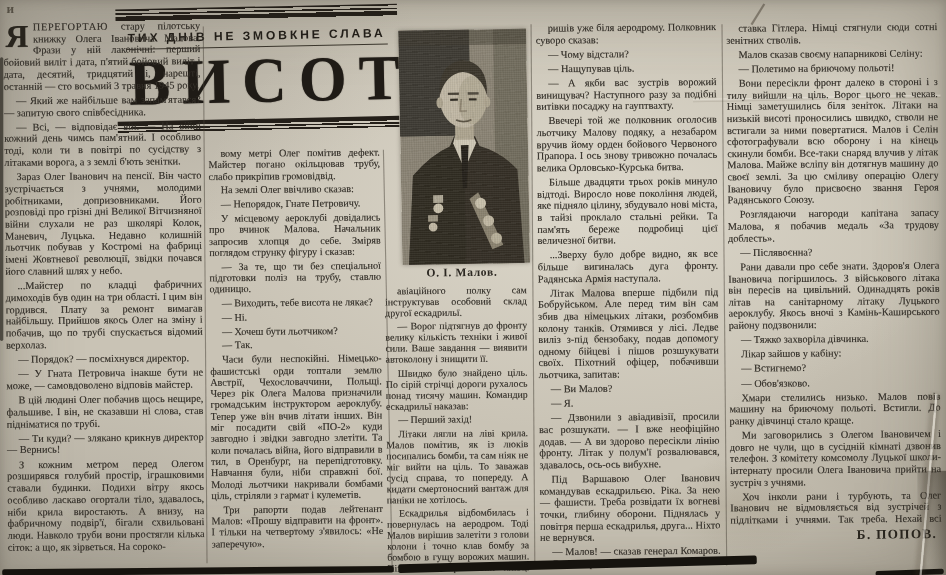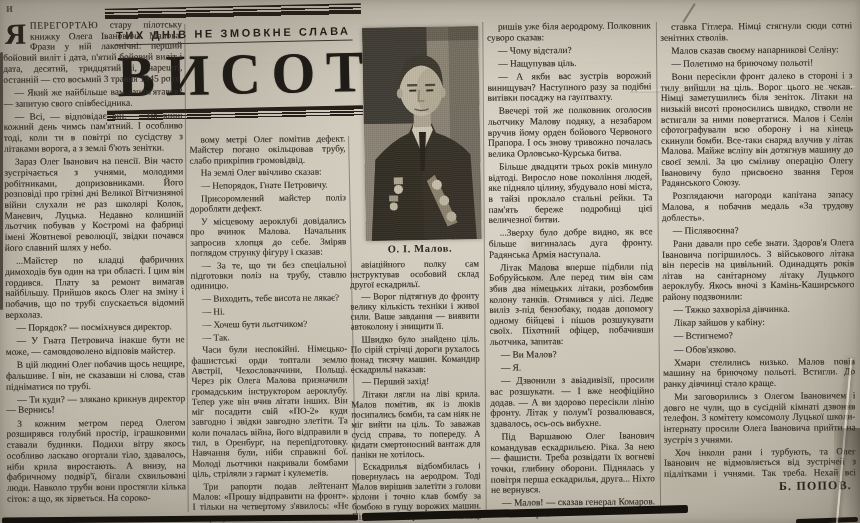--- a/index.html
+++ b/index.html
@@ -170,21 +170,20 @@
         <p class="para">— У Гната Петровича інакше бути не може, — самовдоволено відповів майстер.</p>
         <p class="para">В цій людині Олег побачив щось нещире, фальшиве. І він, не сказавши ні слова, став підніматися по трубі.</p>
         <p class="para">— Ти куди? — злякано крикнув директор — Вернись!</p>
         <p class="para">З кожним метром перед Олегом розширявся голубий простір, іграшковими ставали будинки. Подихи вітру якось особливо ласкаво огортали тіло, здавалось, ніби крила виростають. А внизу, на фабричному подвір'ї, бігали схвильовані люди. Навколо труби вони простягли кілька сіток: а що, як зірветься. На сороко-</p>
       </div>
   </div>
   <div class="abs col col2">
       <p class="para">вому метрі Олег помітив дефект. Майстер погано окільцював трубу, слабо прикріпив громовідвід.</p>
       <p class="para">На землі Олег ввічливо сказав:</p>
       <p class="para">— Непорядок, Гнате Петровичу.</p>
-      <p class="para">Присоромлений майстер поліз доробляти дефект.</p>
       <p class="para">У місцевому аероклубі довідались про вчинок Малова. Начальник запросив хлопця до себе. Зміряв поглядом струнку фігуру і сказав:</p>
       <p class="para">— За те, що ти без спеціальної підготовки поліз на трубу, ставлю одиницю.</p>
       <p class="para">— Виходить, тебе висота не лякає?</p>
       <p class="para">— Ні.</p>
       <p class="para">— Хочеш бути льотчиком?</p>
       <p class="para">— Так.</p>
       <p class="para">Часи були неспокійні. Німецько-фашистські орди топтали землю Австрії, Чехословаччини, Польщі. Через рік Олега Малова призначили громадським інструктором аероклубу. Тепер уже він вчив літати інших. Він міг посадити свій «ПО-2» куди завгодно і звідки завгодно злетіти. Та коли почалась війна, його відправили в тил, в Оренбург, на перепідготовку. Навчання були, ніби справжні бої. Молоді льотчики накривали бомбами ціль, стріляли з гармат і кулеметів.</p>
       <p class="para">Три рапорти подав лейтенант Малов: «Прошу відправити на фронт». І тільки на четвертому з'явилось: «Не заперечую».</p>
     </div>
   <div class="abs col col3">

